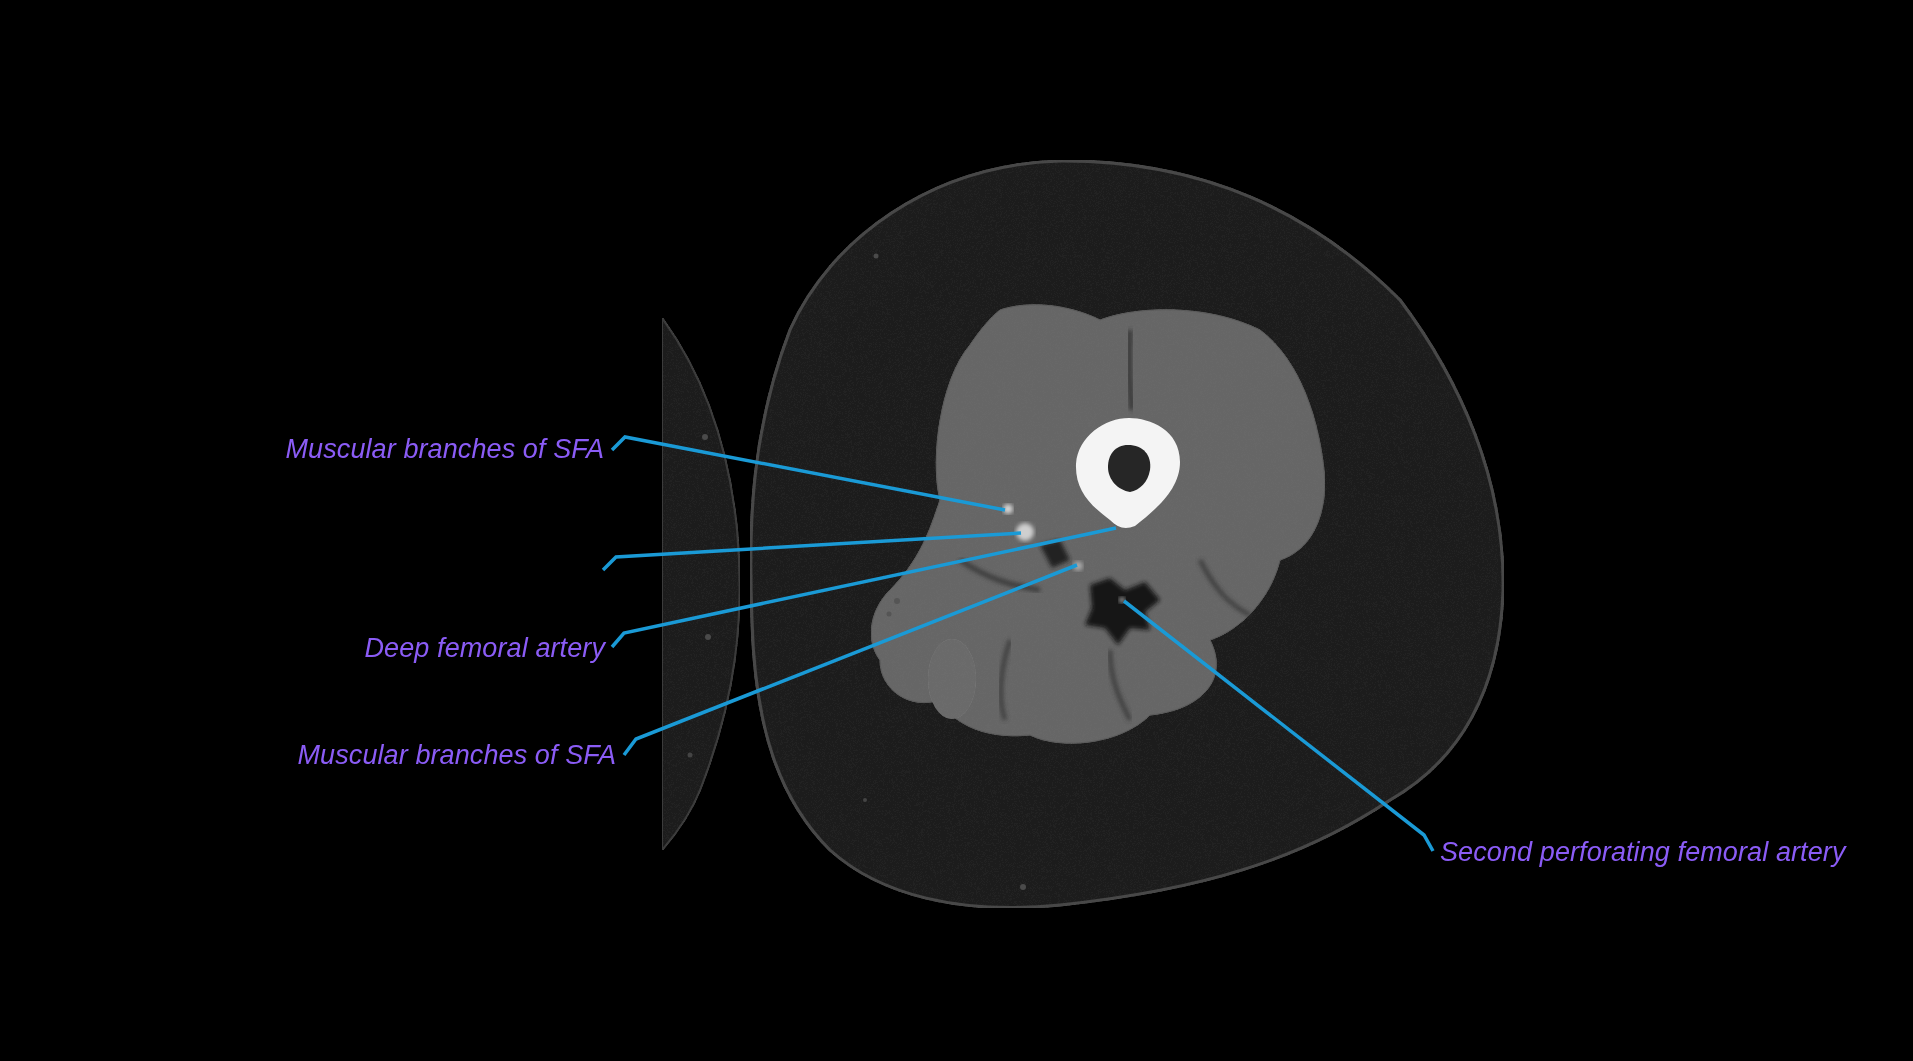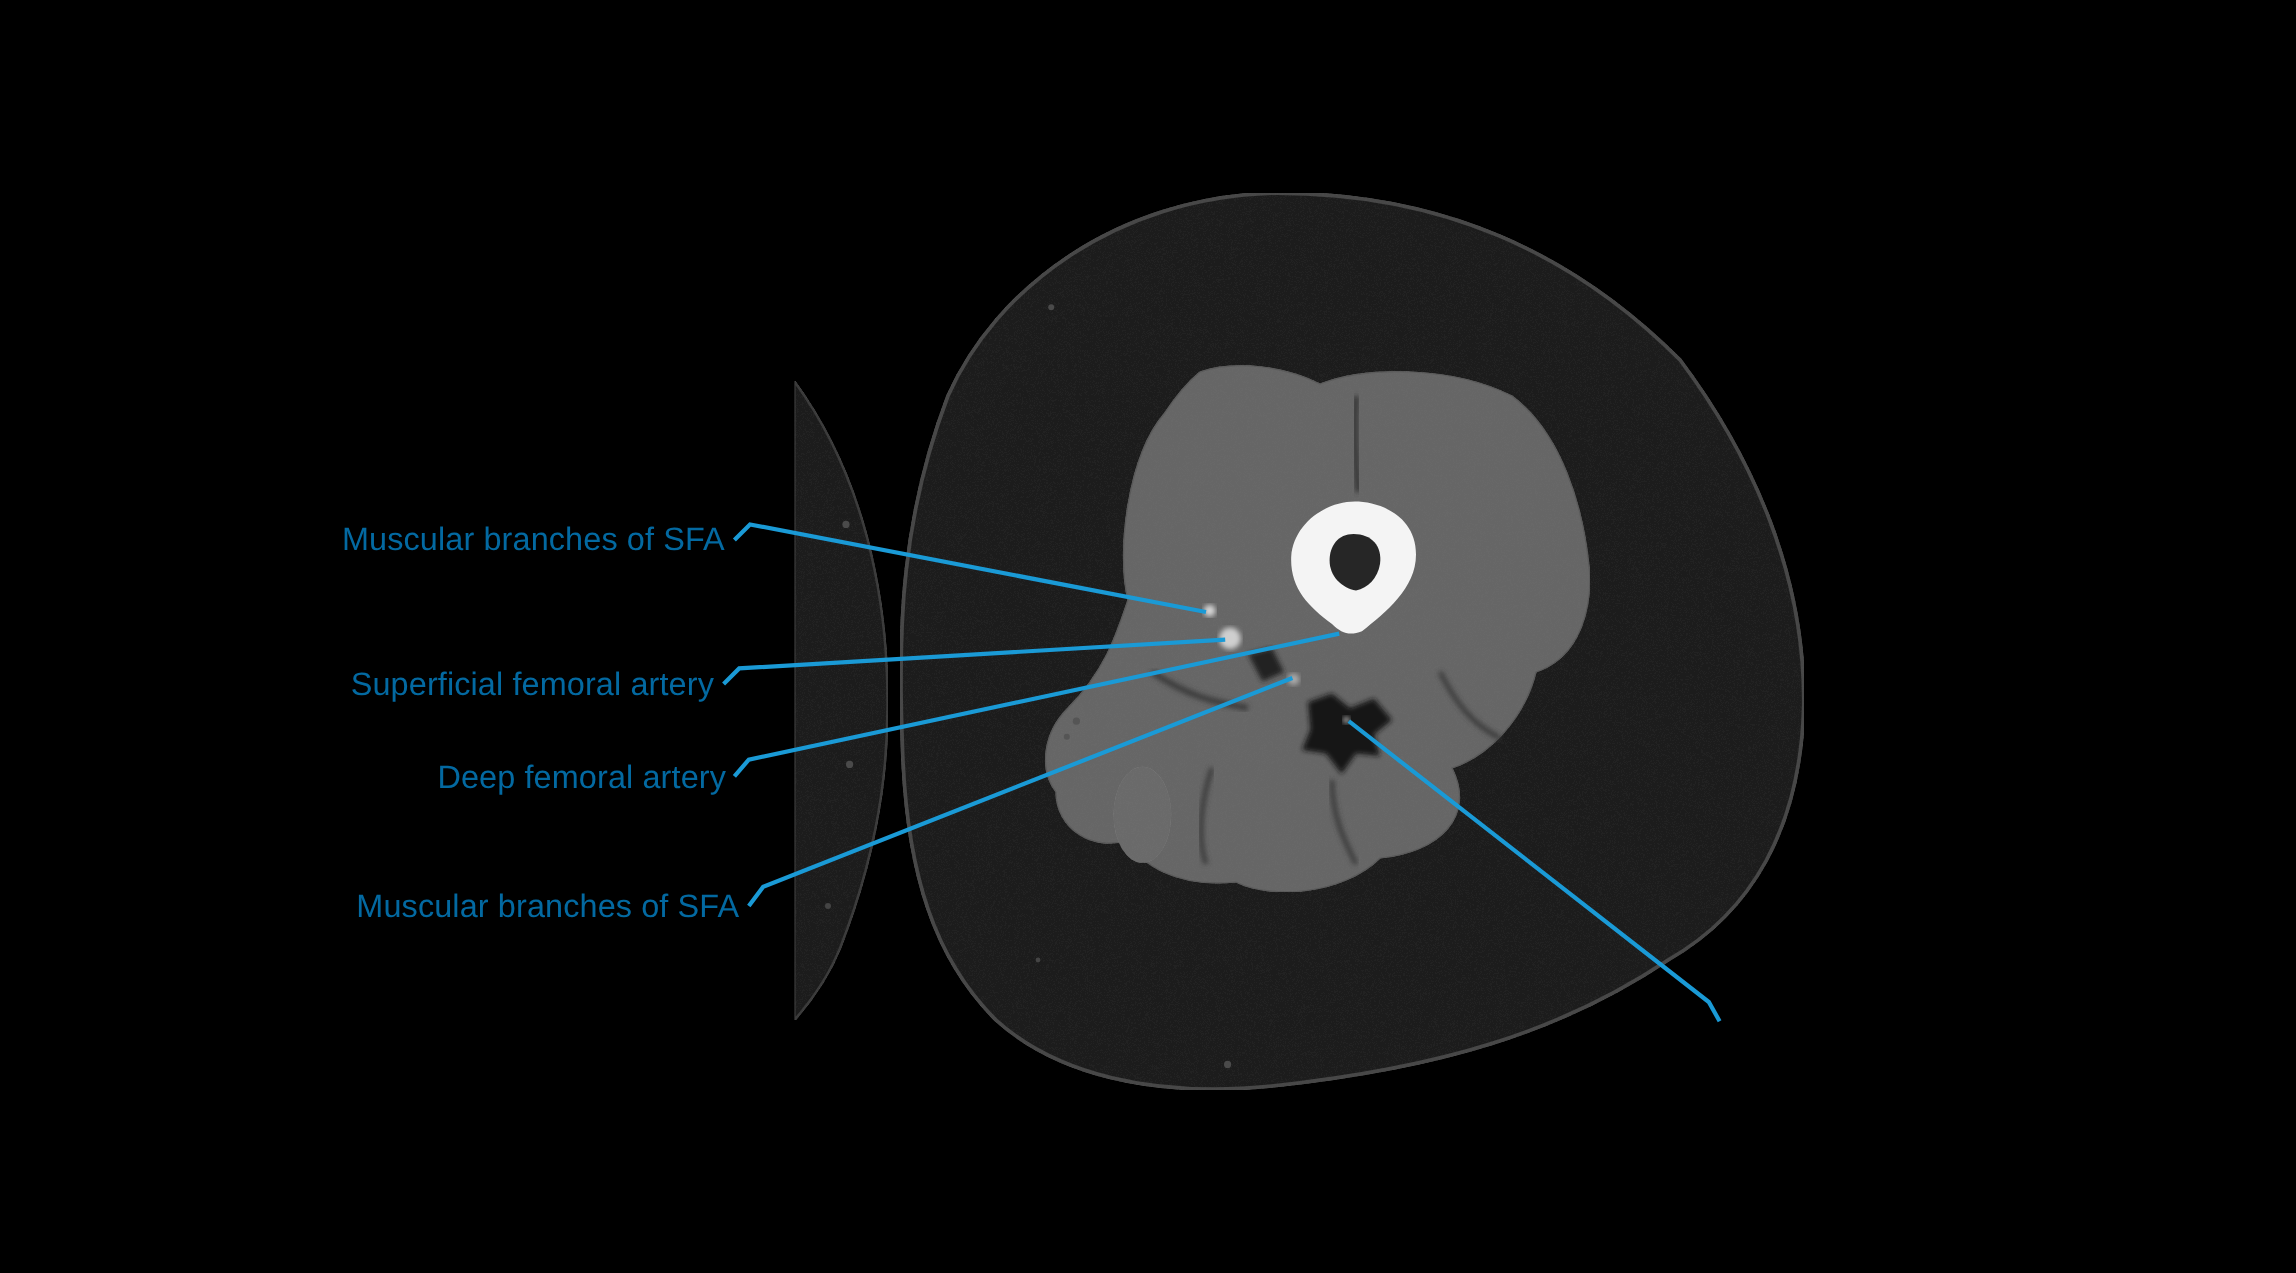--- a/index.html
+++ b/index.html
@@ -19,25 +19,26 @@
     }
     #scan-svg {
       position: absolute;
       left: 0;
       top: 0;
       width: 1913px;
       height: 1061px;
     }
     .label {
       position: absolute;
-      color: #0369a1;
+      color: #8b5cf6;
       font-size: 27px;
       line-height: 30px;
       white-space: nowrap;
       letter-spacing: 0.1px;
+      font-style: italic;
     }
     .label.right-aligned {
       text-align: right;
     }
   </style>
 </head>
 <body>
 
 <div id="stage">
 
@@ -130,20 +131,20 @@
       <polyline points="612,450 625,437 1005,510"></polyline>
       <polyline points="603,570 616,557 1021,533"></polyline>
       <polyline points="612,647 624,633 1116,528"></polyline>
       <polyline points="624,755 636,739 1077,565"></polyline>
       <polyline points="1433,851 1424,835 1124,601"></polyline>
     </g>
   </svg>
 
   <div class="label right-aligned" style="right: 1309px; top: 434px;">Muscular branches of SFA</div>
 
-  <div class="label right-aligned" style="right: 1318px; top: 555px;">Superficial femoral artery</div>
 
   <div class="label right-aligned" style="right: 1308px; top: 633px; text-align: center;">Deep femoral artery</div>
 
   <div class="label right-aligned" style="right: 1297px; top: 740px;">Muscular branches of SFA</div>
 
+  <div class="label" style="left: 1440px; top: 837px;">Second perforating femoral artery</div>
 
 </div>
 
 </body></html>

